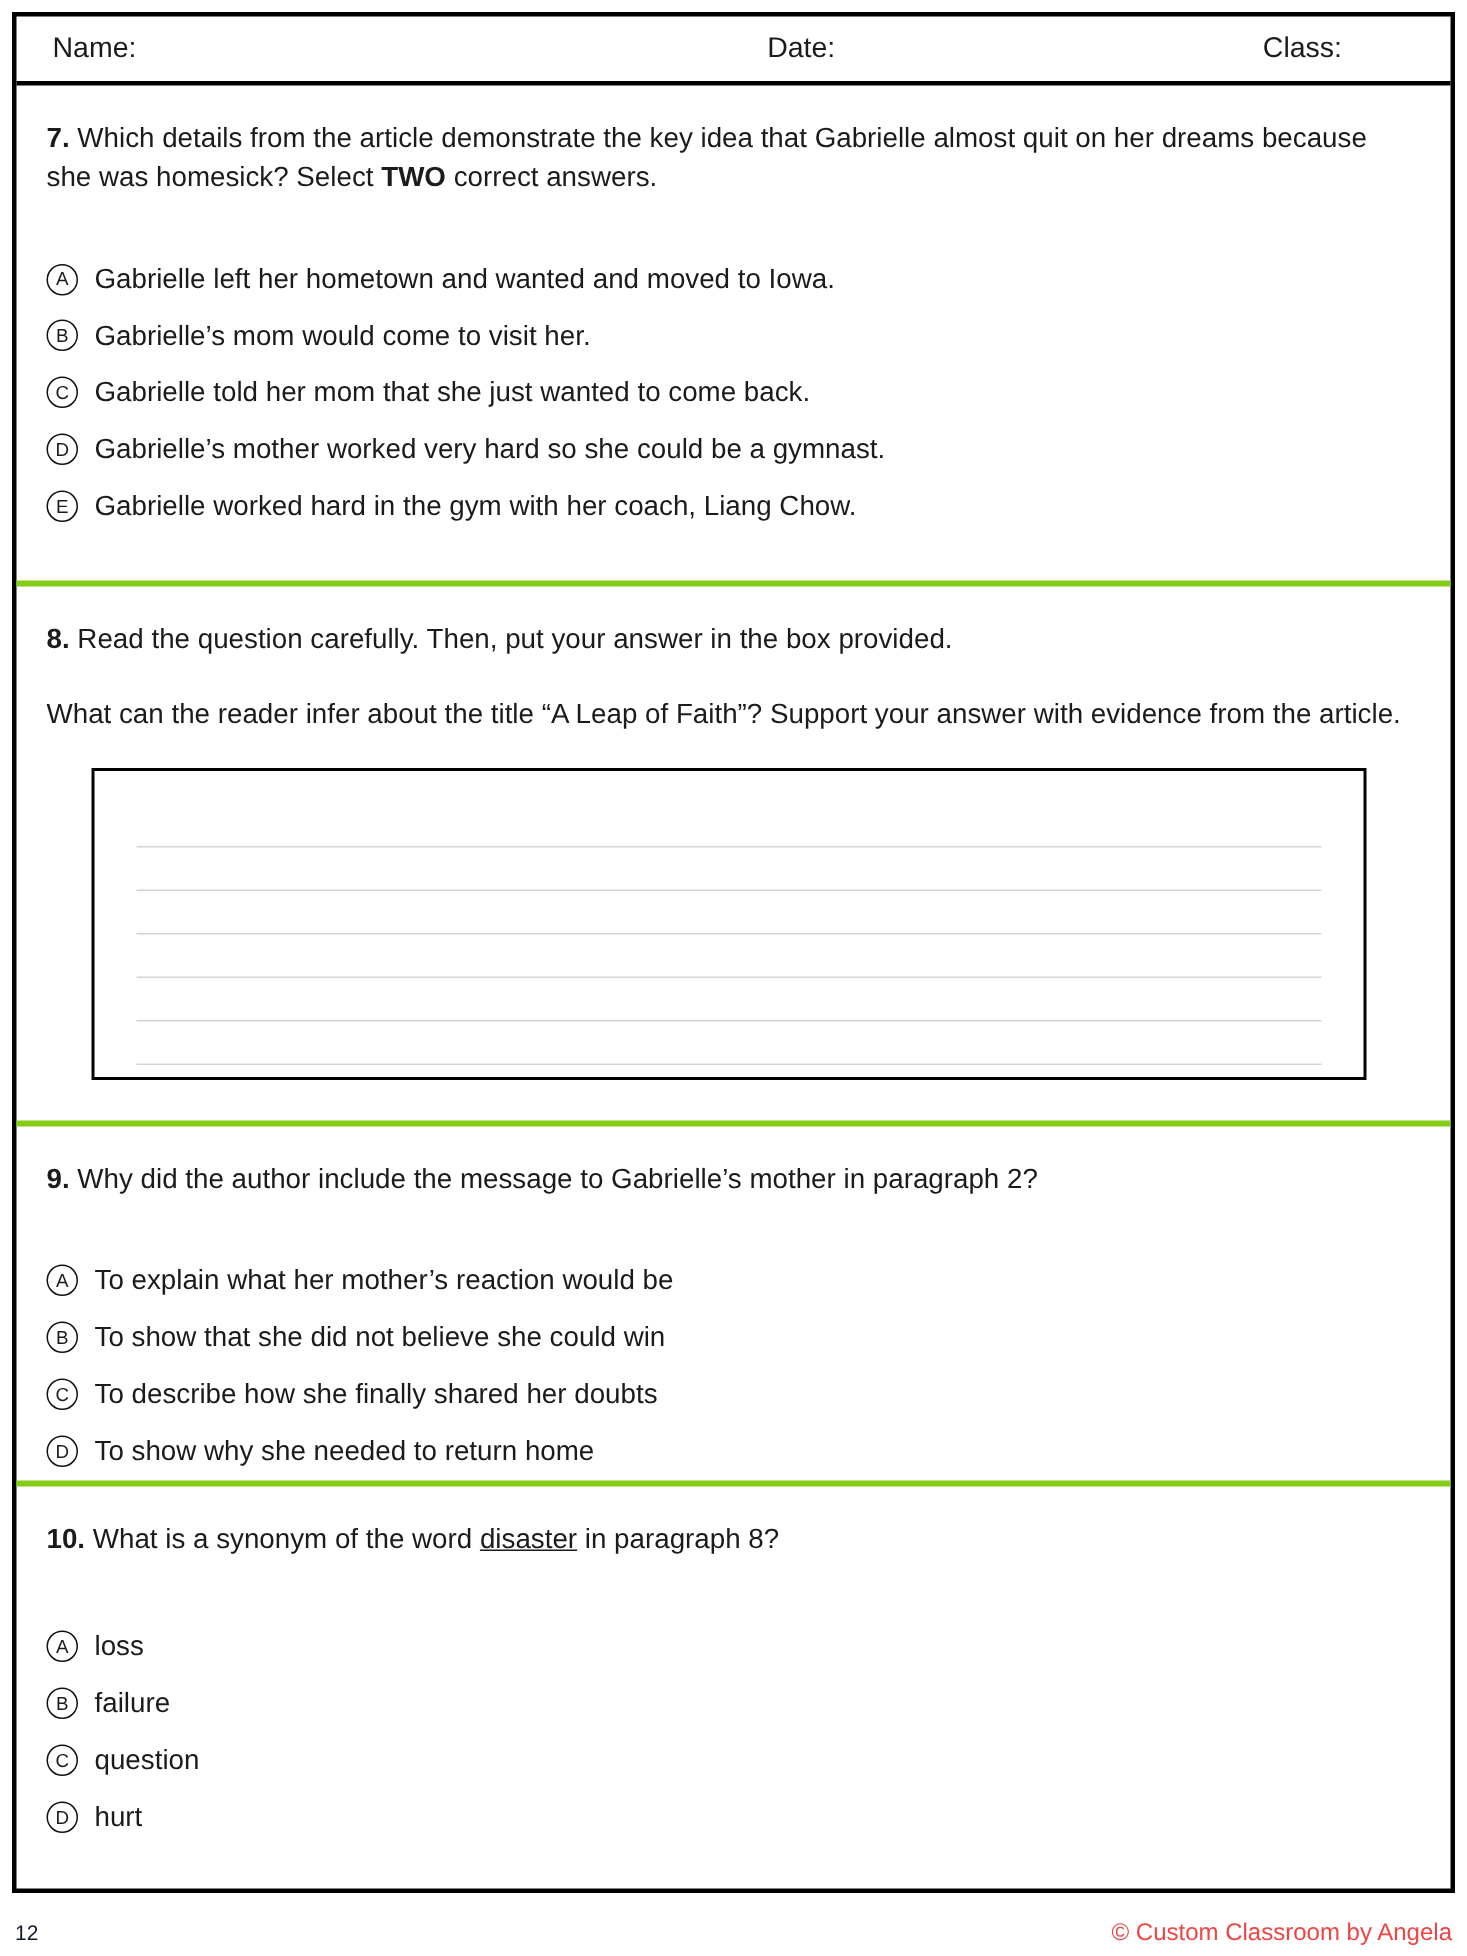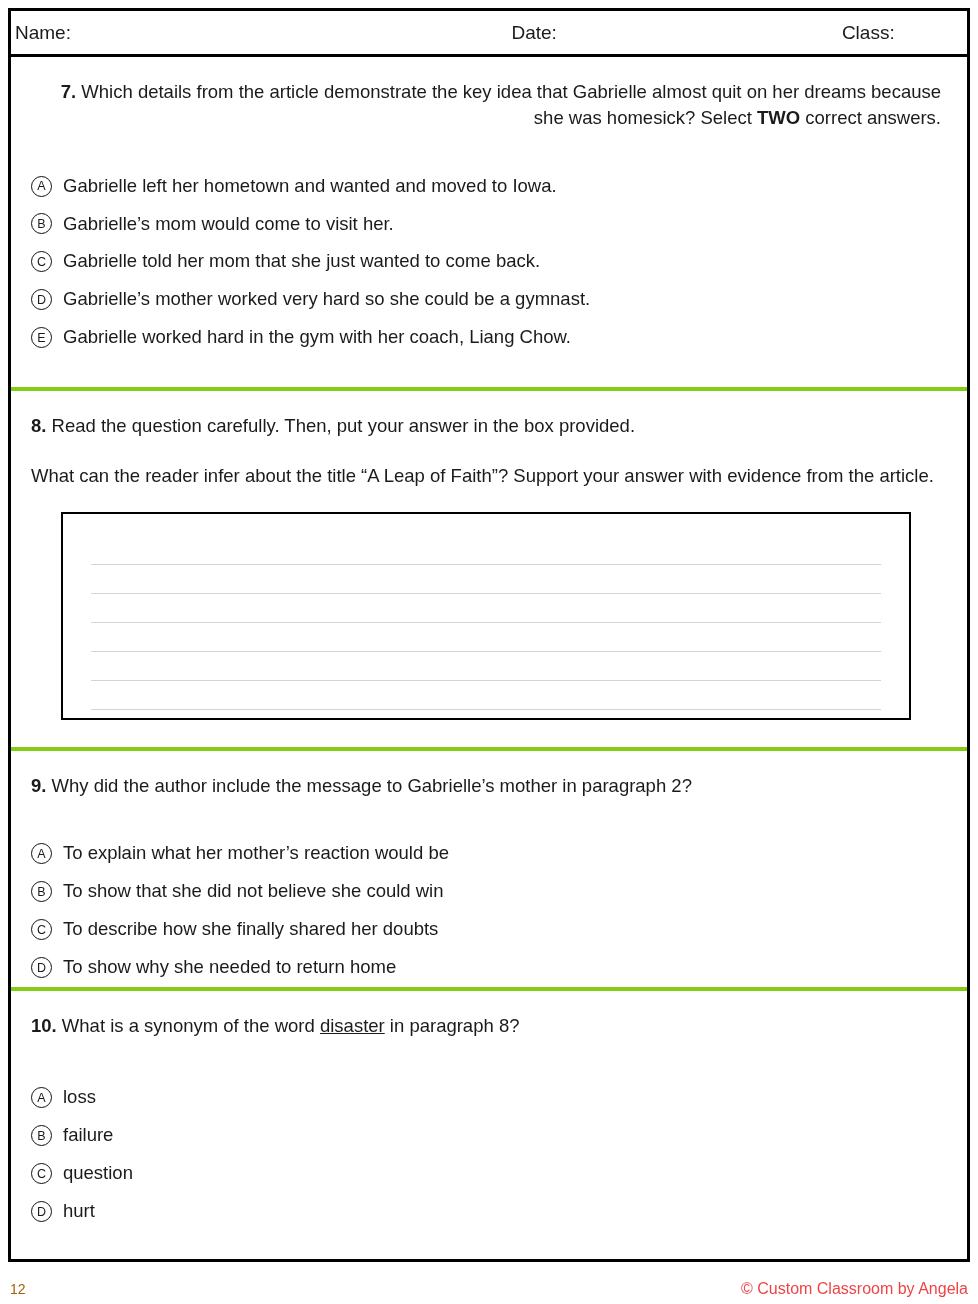--- a/index.html
+++ b/index.html
@@ -20,30 +20,30 @@
     background: #fff;
   }
   
   .header {
     display: flex;
     align-items: center;
     min-height: 46px;
     font-size: 19px;
     border-bottom: 3px solid #000;
   }
-  .h-name  { flex: 0 0 49%; padding-left: 4px; }
+  .h-name  { flex: 0 0 49%; padding-left: 24px; }
   .h-date  { flex: 0 0 27%; margin-left: 32px; }
   .h-class { flex: 1 1 auto; text-align: center; }
 
   
   section {
     padding: 22px 26px 0 20px;
     border-top: 4px solid #84cc16;
   }
-  section:first-of-type { border-top: none; text-align: right; }
+  section:first-of-type { border-top: none; }
   .sec-q7  { min-height: 330px; }
   .sec-q8  { min-height: 360px; }
   .sec-q9  { min-height: 240px; }
   .sec-q10 { min-height: 272px; }
 
   .prompt {
     font-size: 18.5px;
     line-height: 1.42;
   }
   .prompt b, .qnum { font-weight: 700; }
@@ -89,21 +89,21 @@
     position: absolute;
     left: 0;
     top: 1280px;
     width: 978px;
     display: flex;
     justify-content: space-between;
     align-items: baseline;
     padding: 0 10px;
     font-size: 15px;
   }
-  .page-num  { color: #a16207; font-size: 14px; }
+  .page-num  { color: #0f172a; font-size: 14px; }
   .copyright { color: #ef4444; font-size: 16px; }
 </style>
 </head>
 <body>
 
 <div class="sheet">
 
   <div class="header">
     <div class="h-name">
       <span>Name:</span>

